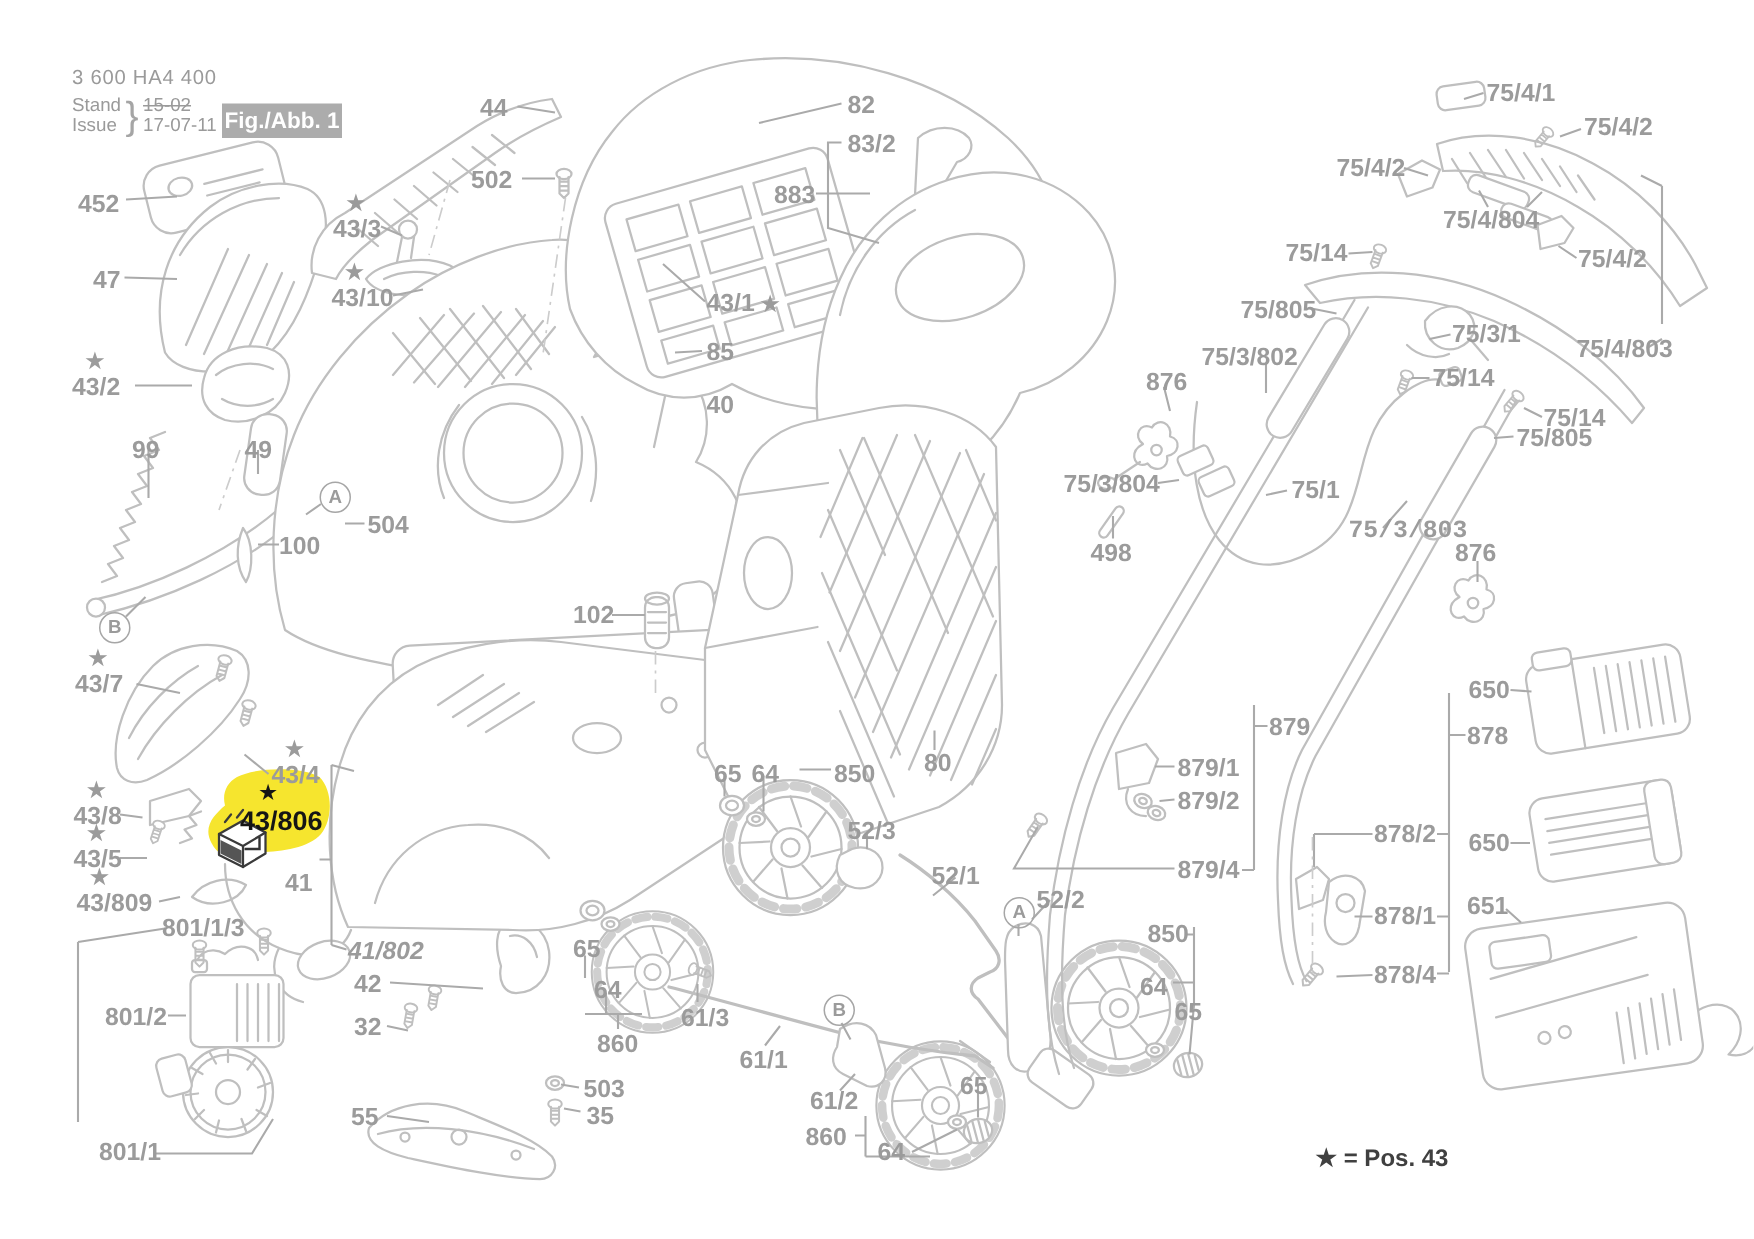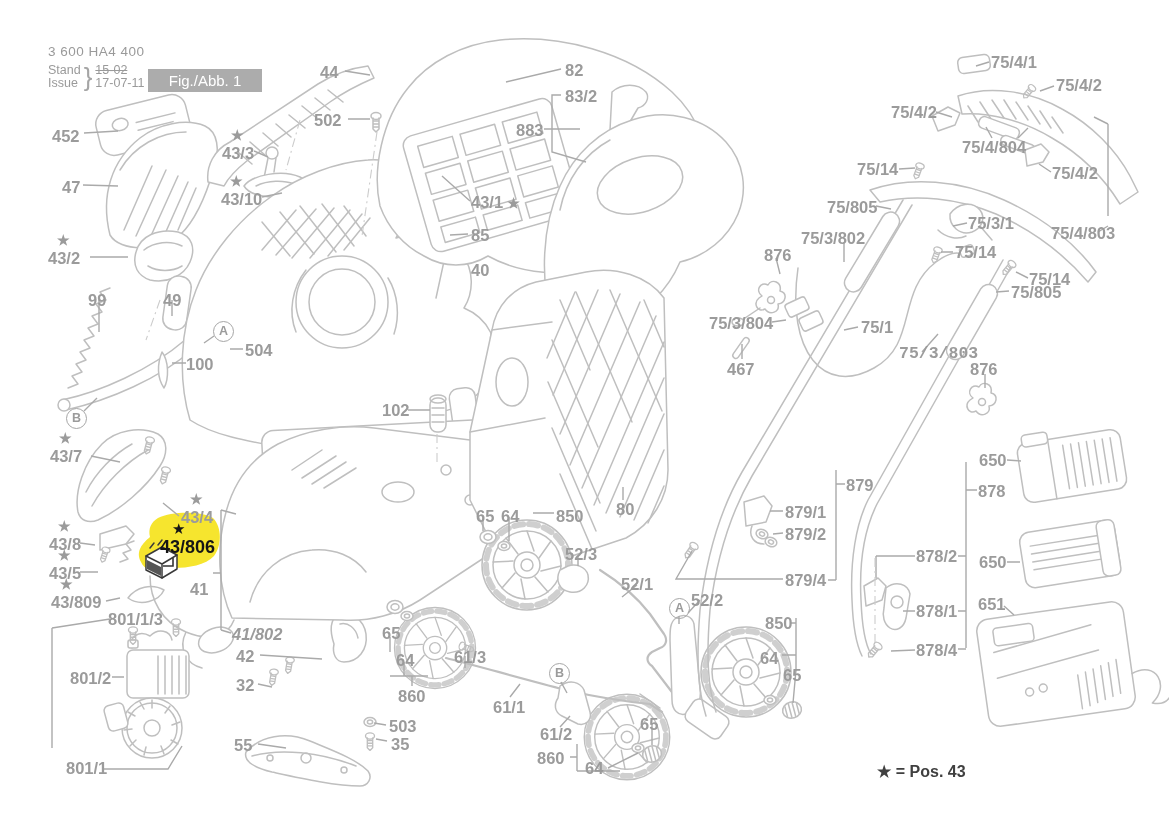--- a/index.html
+++ b/index.html
@@ -15,22 +15,22 @@
   .hl{position:absolute;left:160px;top:521px;color:#151515;}
   .hl .star{display:block;margin-left:12px;font-size:15px;line-height:1;}
   .hl .lbl{display:block;font-weight:bold;font-size:18px;line-height:1;margin-top:2px;}
   .hdr{position:absolute;left:48px;top:44px;color:#9a9a9a;}
   .hdr .code{font-size:13.5px;letter-spacing:.5px;}
   .hdr .rev{display:flex;align-items:center;margin-top:5px;font-size:12.5px;line-height:13px;}
   .hdr .revlabels span{display:block;}
   .hdr .brace{font-size:26px;font-weight:200;margin:0 3px;color:#a5a5a5;}
   .hdr .revvals span{display:block;}
   .struck{text-decoration:line-through;}
-  .figbox{position:absolute;left:148px;top:69px;width:114px;height:23px;background:#acacac;
-          color:#fff;font-weight:normal;font-size:15px;line-height:23px;text-align:center;}
+  .figbox{position:absolute;left:148px;top:69px;width:80px;height:23px;background:#acacac;
+          color:#fff;font-weight:bold;font-size:15px;line-height:23px;text-align:center;}
   .legend{position:absolute;left:877px;top:762px;color:#404040;font-weight:bold;font-size:16px;}
   .disc{position:absolute;left:988px;top:725px;color:#ababab;font-size:12.5px;line-height:14.5px;}
 </style>
 </head>
 <body>
 
 <div id="stage">
 
 <svg id="art" width="1169" height="826" viewBox="0 0 1169 826">
   <defs>
@@ -540,21 +540,21 @@
   </div>
 
   <div class="callout" style="left: 396px; top: 652px;">
     <span class="txt">64</span>
   </div>
 
   <div class="callout" style="left: 398px; top: 688px;">
     <span class="txt">860</span>
   </div>
 
-  <div class="callout" style="left: 454px; top: 649px;">
+  <div class="callout" style="left: 454px; top: 671px;">
     <span class="txt">61/3</span>
   </div>
 
   <div class="callout" style="left: 493px; top: 699px;">
     <span class="txt">61/1</span>
   </div>
 
   <div class="callout" style="left: 540px; top: 726px;">
     <span class="txt">61/2</span>
   </div>
@@ -597,21 +597,21 @@
 
   <div class="callout" style="left: 861px; top: 319px;">
     <span class="txt">75/1</span>
   </div>
 
   <div class="callout" style="left: 899px; top: 346px; font-family: Liberation Mono, monospace;">
     <span class="txt">75/3/803</span>
   </div>
 
   <div class="callout" style="left: 727px; top: 361px;">
-    <span class="txt">467</span>
+    <span class="txt">498</span>
   </div>
 
   <div class="callout" style="left: 991px; top: 54px;">
     <span class="txt">75/4/1</span>
   </div>
 
   <div class="callout" style="left: 1056px; top: 77px;">
     <span class="txt">75/4/2</span>
   </div>
 

